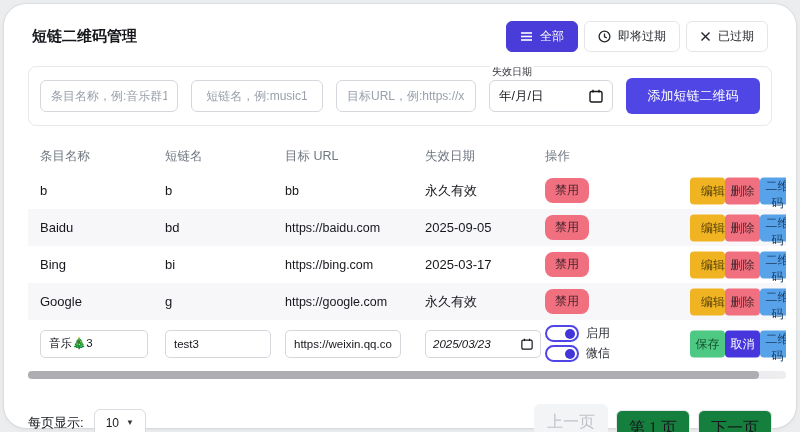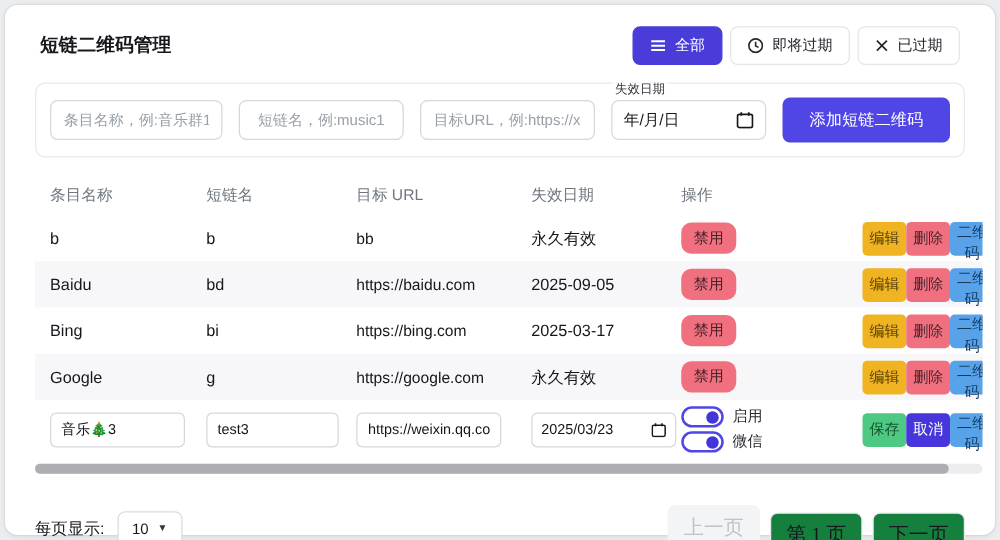--- a/index.html
+++ b/index.html
@@ -4,21 +4,21 @@
 <style>
   * { margin:0; padding:0; box-sizing:border-box; }
   html,body { width:800px; height:432px; overflow:hidden; }
   body {
     background:#ebedef;
     font-family:"Liberation Sans","DejaVu Sans",sans-serif;
     position:relative;
   }
   .card {
     position:absolute; inset:4px;
-    background:#fff; border-radius:10px;
+    background:#fff; border-radius:22px;
     box-shadow:0 0 0 1px rgba(0,0,0,.04), 0 1px 5px rgba(0,0,0,.07);
   }
   
   .header {
     display:flex; justify-content:space-between; align-items:center;
     padding:17px 28px 10px 28px;
   }
   .title { font-size:15px; font-weight:bold; color:#17181c; }
   .filter-group { display:flex; gap:6px; }
   .filter-btn {
@@ -72,36 +72,36 @@
   .badge {
     display:inline-block; background:#f1707f; color:#46242c;
     padding:4px 10px; border-radius:8px; font-size:12px; border:none;
     cursor:pointer; font-family:inherit; justify-self:start;
   }
   .actions { position:absolute; right:-9px; top:50%; transform:translateY(-50%); display:flex; }
   .act-btn {
     width:35px; height:27px; font-size:12px; border:none; border-radius:4px;
     cursor:pointer; font-family:inherit;
   }
-  .act-edit   { background:#f0b321; color:#57430a; }
+  .act-edit   { background:#f0b321; color:#57430a;text-align:right; }
   .act-delete { background:#f1707f; color:#46242c; }
   .act-qr     { background:#57a2e9; color:#173a5e; }
   .act-save   { background:#4ec983; color:#14532d; }
   .act-cancel { background:#4636db; color:#fff; }
   
   .edit-row { height:47px; position:relative; overflow:hidden; }
   .mini-input {
     height:28px; border:1px solid #d4d7dc; border-radius:5px;
     padding:0 8px; font-size:11.5px; color:#15171c; font-family:inherit; outline:none;
   }
   .mi-1 { width:108px; } .mi-2 { width:106px; } .mi-3 { width:116px; }
   .mini-date {
     width:116px; height:28px; border:1px solid #d4d7dc; border-radius:5px;
     display:flex; align-items:center; justify-content:space-between;
-    padding:0 7px; font-size:11.5px; color:#15171c; cursor:pointer; background:#fff;
+    padding:0 7px; font-size:11.5px; color:#15171c; cursor:pointer; background:#fff;font-style:italic;
   }
   .toggles { display:flex; flex-direction:column; gap:3px; }
   .toggle-line { display:flex; align-items:center; gap:7px; }
   .switch {
     width:34px; height:17px; border:2px solid #4f46e5; border-radius:10px;
     background:#fff; position:relative; display:inline-block; cursor:pointer;
   }
   .knob {
     position:absolute; right:2px; top:50%; transform:translateY(-50%);
     width:10px; height:10px; border-radius:50%; background:#4336d8;

